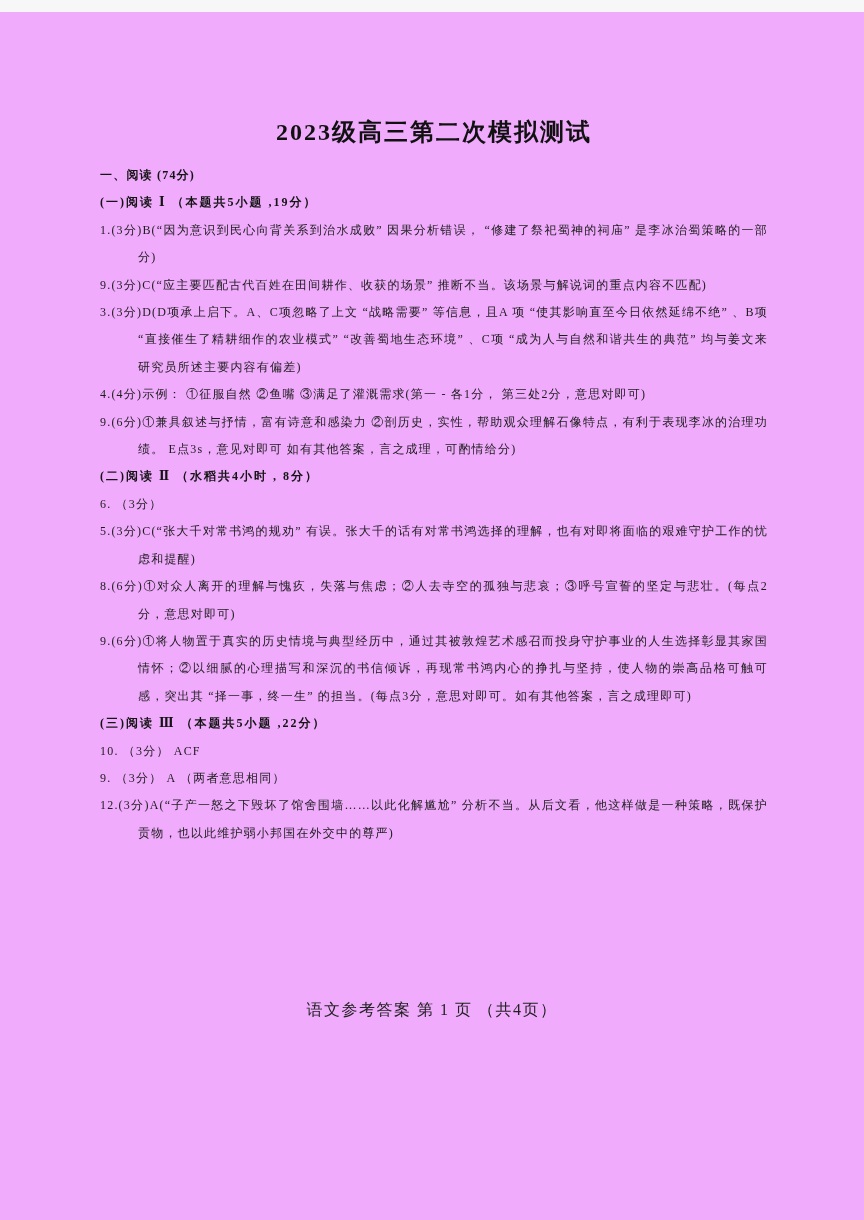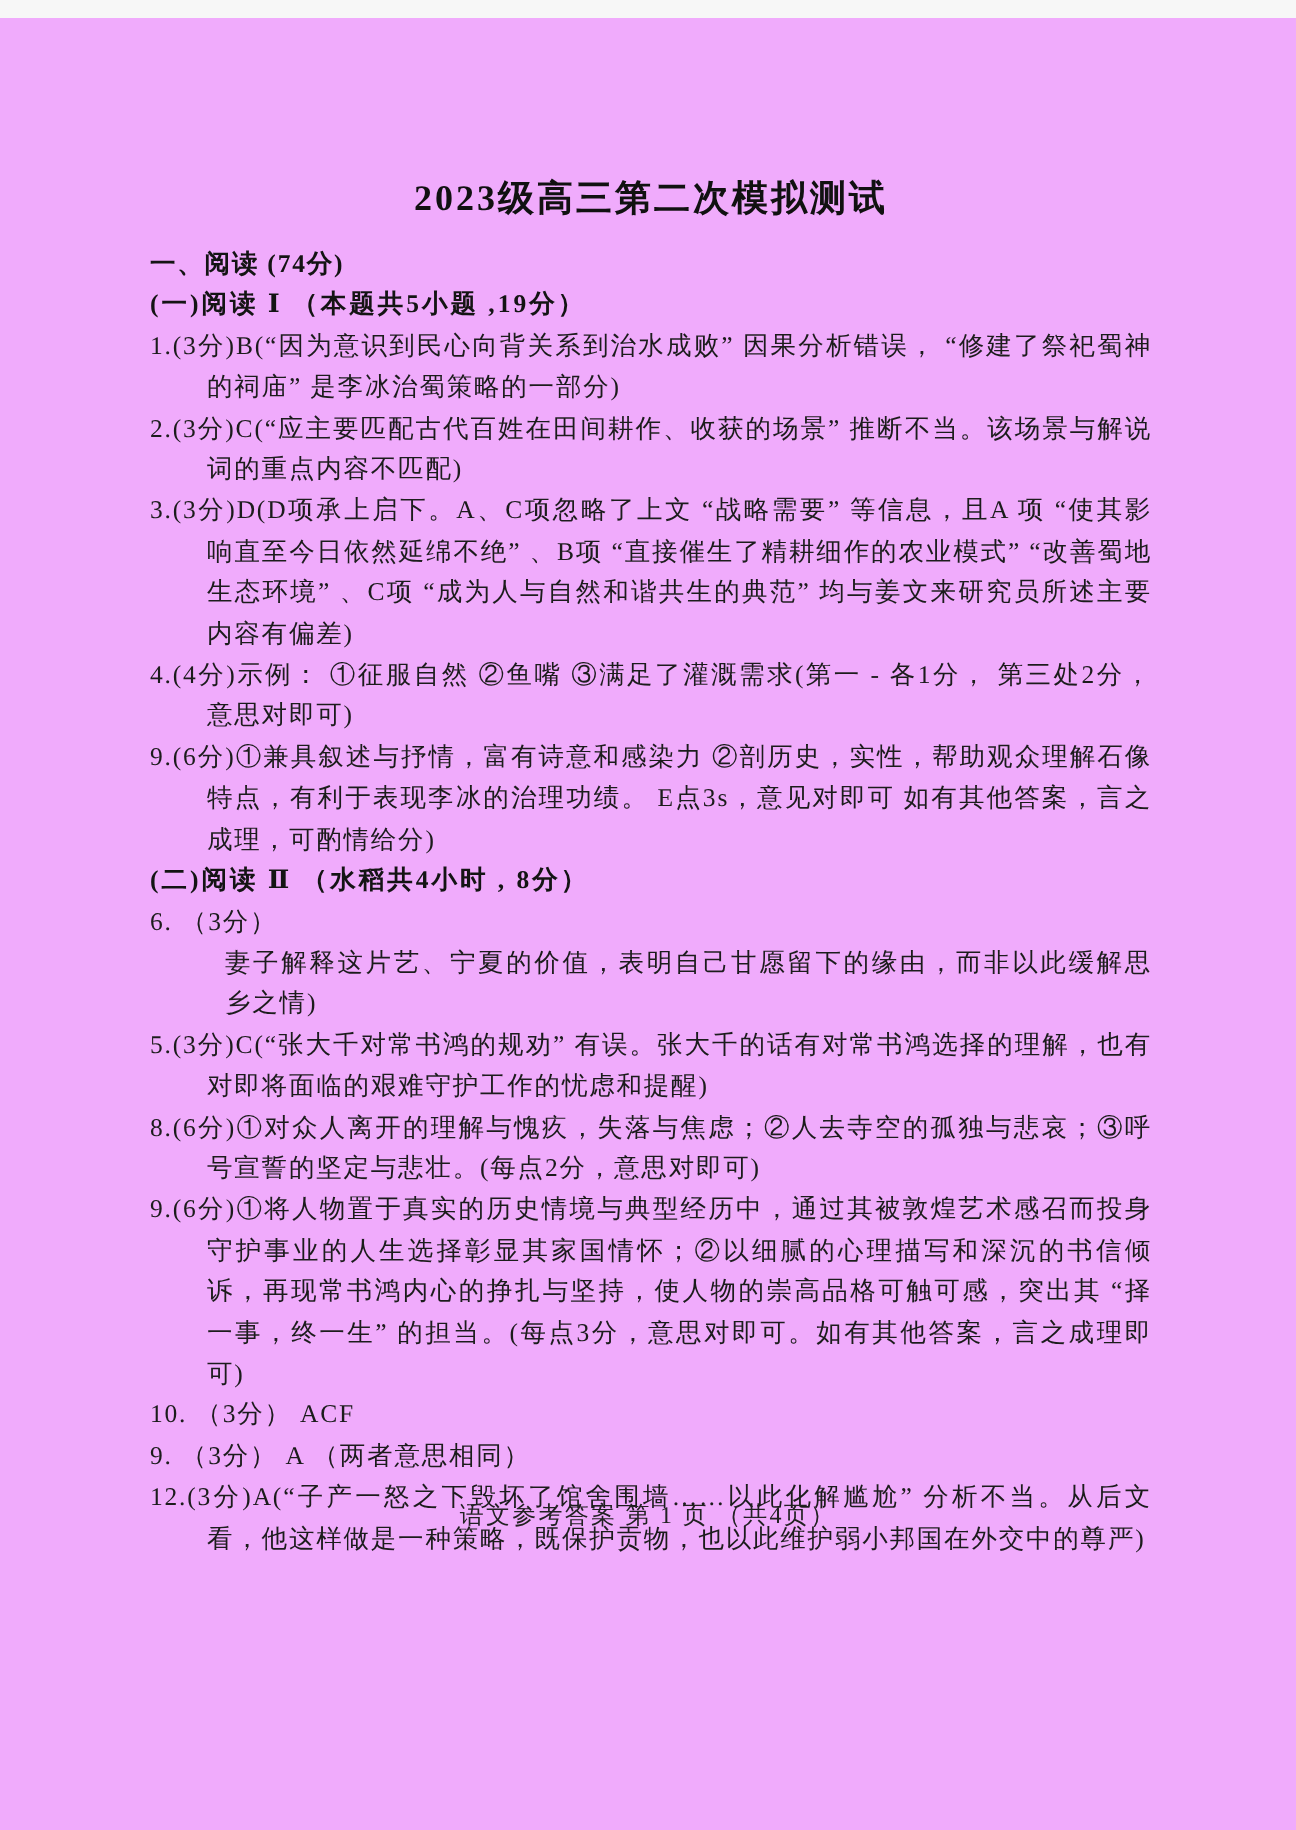--- a/index.html
+++ b/index.html
@@ -35,21 +35,21 @@
   .title2 {
     margin: 0 0 16px 0;
     text-align: center;
     font-size: 28px;
     font-weight: bold;
     letter-spacing: 4px;
     color: #111;
   }
   .body-text p {
     margin: 0;
-    font-size: 17px;
+    font-size: 12px;
     line-height: 27.4px;
     letter-spacing: 1.2px;
     text-align: justify;
     color: #1c1c1c;
   }
   .body-text p.sec {
     font-weight: bold;
     color: #141414;
   }
   .body-text p.sub {
@@ -79,30 +79,30 @@
 <body>
 
 <div class="page">
   <div class="content">
     <h1 class="title1">2023级高三第二次模拟测试</h1>
 
     <div class="body-text">
       <p class="sec">一、阅读 (74分)</p>
       <p class="sub">(一)阅读 Ⅰ （本题共5小题 ,19分）</p>
       <p class="q">1.(3分)B(“因为意识到民心向背关系到治水成败” 因果分析错误， “修建了祭祀蜀神的祠庙” 是李冰治蜀策略的一部分)</p>
-      <p class="q">2.(3分)C(“应主要匹配古代百姓在田间耕作、收获的场景” 推断不当。该场景与解说词的重点内容不匹配)</p>
+      <p class="q">9.(3分)C(“应主要匹配古代百姓在田间耕作、收获的场景” 推断不当。该场景与解说词的重点内容不匹配)</p>
       <p class="q">3.(3分)D(D项承上启下。A、C项忽略了上文 “战略需要” 等信息，且A 项 “使其影响直至今日依然延绵不绝” 、B项 “直接催生了精耕细作的农业模式” “改善蜀地生态环境” 、C项 “成为人与自然和谐共生的典范” 均与姜文来研究员所述主要内容有偏差)</p>
       <p class="q">4.(4分)示例： ①征服自然  ②鱼嘴  ③满足了灌溉需求(第一 - 各1分， 第三处2分，意思对即可)</p>
       <p class="q">9.(6分)①兼具叙述与抒情，富有诗意和感染力  ②剖历史，实性，帮助观众理解石像特点，有利于表现李冰的治理功绩。 E点3s，意见对即可  如有其他答案，言之成理，可酌情给分)</p>
       <p class="sub">(二)阅读 Ⅱ （水稻共4小时 , 8分）</p>
       <p class="q">6. （3分）</p>
-      <p class="ans">妻子解释这片艺、宁夏的价值，表明自己甘愿留下的缘由，而非以此缓解思乡之情)</p>
       <p class="q">5.(3分)C(“张大千对常书鸿的规劝” 有误。张大千的话有对常书鸿选择的理解，也有对即将面临的艰难守护工作的忧虑和提醒)</p>
       <p class="q">8.(6分)①对众人离开的理解与愧疚，失落与焦虑；②人去寺空的孤独与悲哀；③呼号宣誓的坚定与悲壮。(每点2分，意思对即可)</p>
       <p class="q">9.(6分)①将人物置于真实的历史情境与典型经历中，通过其被敦煌艺术感召而投身守护事业的人生选择彰显其家国情怀；②以细腻的心理描写和深沉的书信倾诉，再现常书鸿内心的挣扎与坚持，使人物的崇高品格可触可感，突出其 “择一事，终一生” 的担当。(每点3分，意思对即可。如有其他答案，言之成理即可)</p>
+      <p class="sub">(三)阅读 Ⅲ （本题共5小题 ,22分）</p>
       <p class="q">10. （3分） ACF</p>
       <p class="q">9. （3分） A （两者意思相同）</p>
       <p class="q">12.(3分)A(“子产一怒之下毁坏了馆舍围墙……以此化解尴尬” 分析不当。从后文看，他这样做是一种策略，既保护贡物，也以此维护弱小邦国在外交中的尊严)</p>
     </div>
   </div>
 
   <div class="footer">语文参考答案  第 1 页 （共4页）</div>
 </div>
 
 </body></html>

